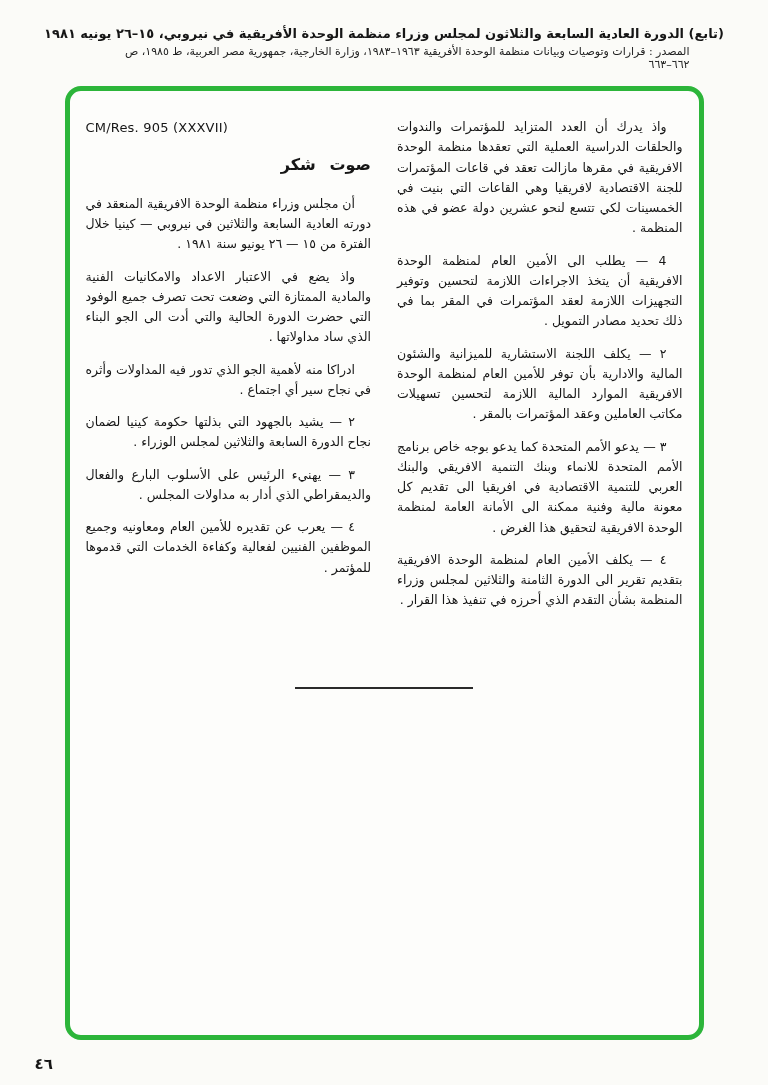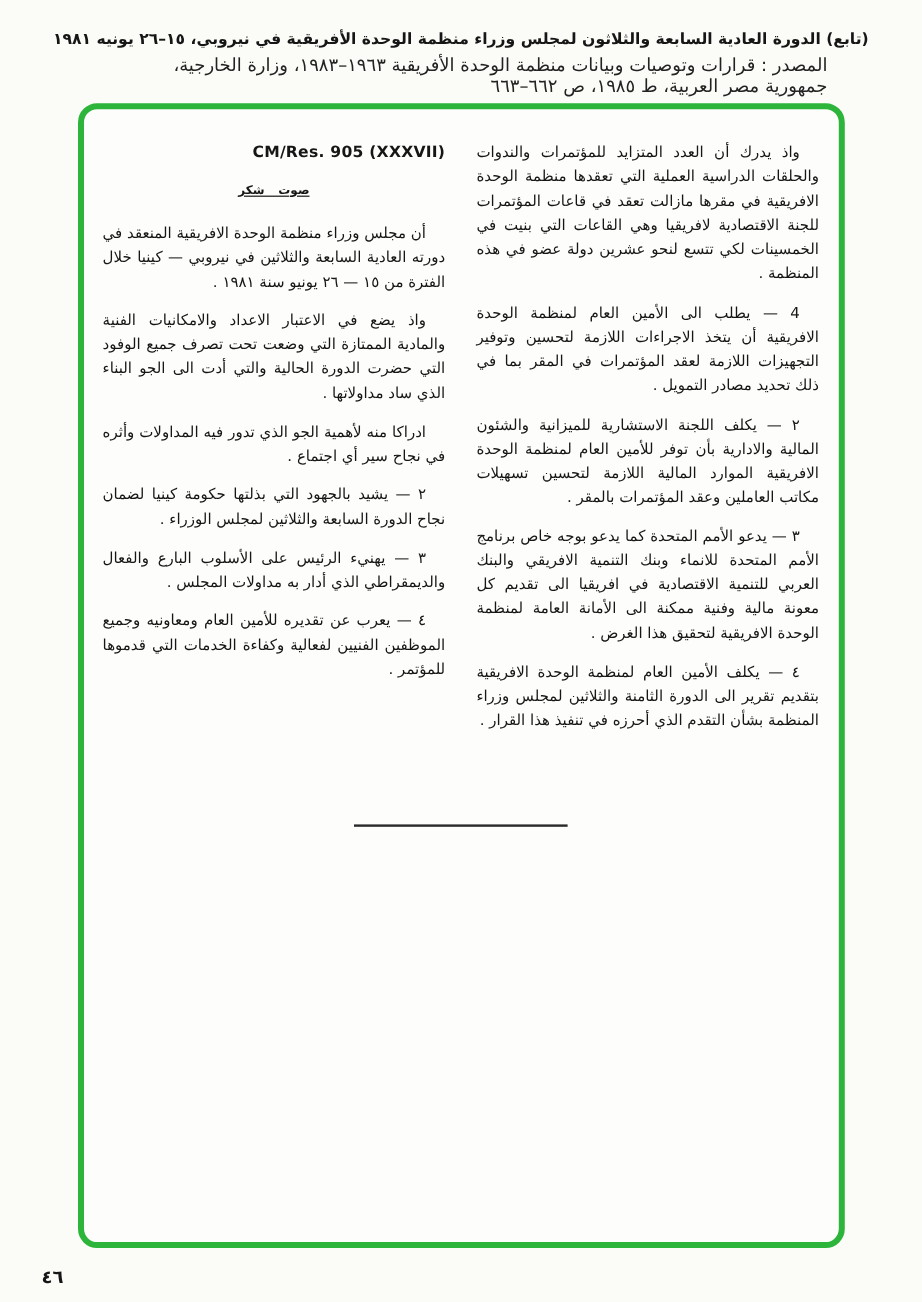--- a/index.html
+++ b/index.html
@@ -20,21 +20,21 @@
   .header-line {
     padding-top: 26px;
     text-align: center;
     direction: rtl;
     font-weight: bold;
     font-size: 13px;
   }
   .source-line {
     direction: rtl;
     text-align: right;
-    font-size: 15px;
+    font-size: 11px;
     padding: 4px 44px 0 64px;
     color: #222;
   }
   .frame {
     position: absolute;
     left: 30px;
     right: 30px;
     top: 86px;
     height: 954px;
     border: 5px solid #2cb53a;
@@ -49,33 +49,32 @@
   }
   .col {
     flex: 1;
     font-size: 12.5px;
     line-height: 1.62;
     text-align: justify;
     direction: rtl;
   }
   .res-id {
     direction: ltr;
-    text-align: right;
-    font-weight: bold;
+    text-align: left;
+    font-weight: normal;
     font-size: 13px;
     margin: 0 0 14px 0;
     letter-spacing: .2px;
   }
   .res-title {
-    text-align: center;
+    text-align: right;
     font-weight: bold;
-    font-size: 10px;
+    font-size: 16px;
     margin: 4px 0 16px 0;
     word-spacing: 8px;
-    text-decoration: underline;
   }
   .para {
     margin: 0 0 12px 0;
     text-indent: 16px;
   }
   .sep {
     width: 178px;
     height: 0;
     margin: 64px auto 0 auto;
     border-top: 2px solid #2a2a2a;

